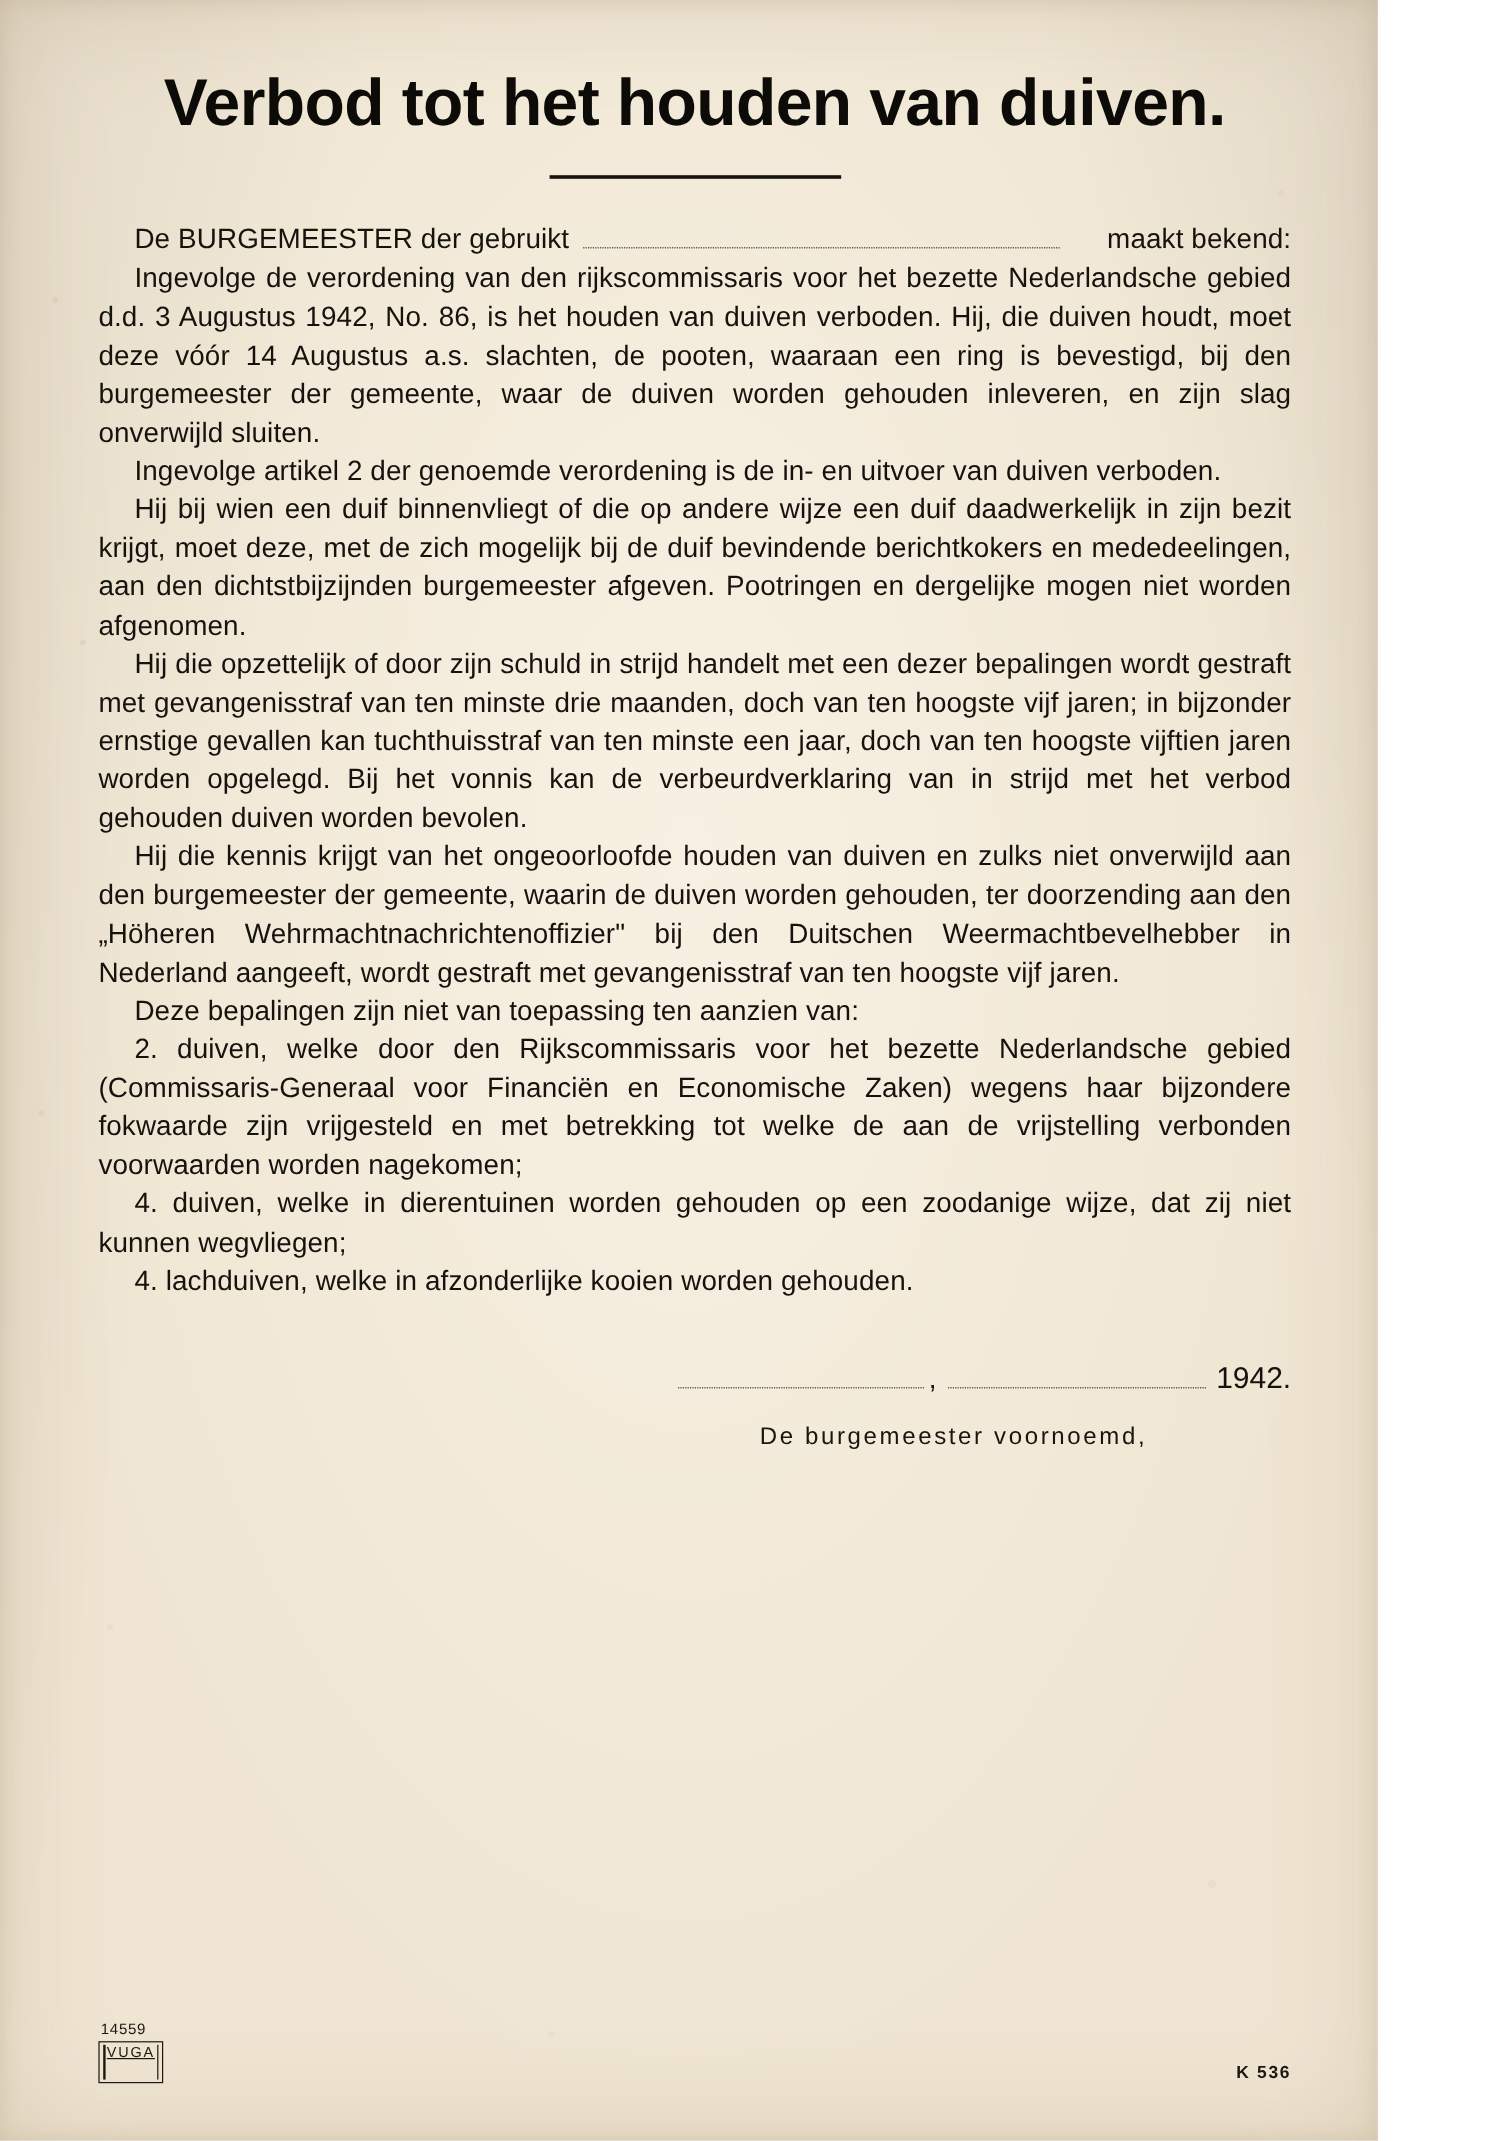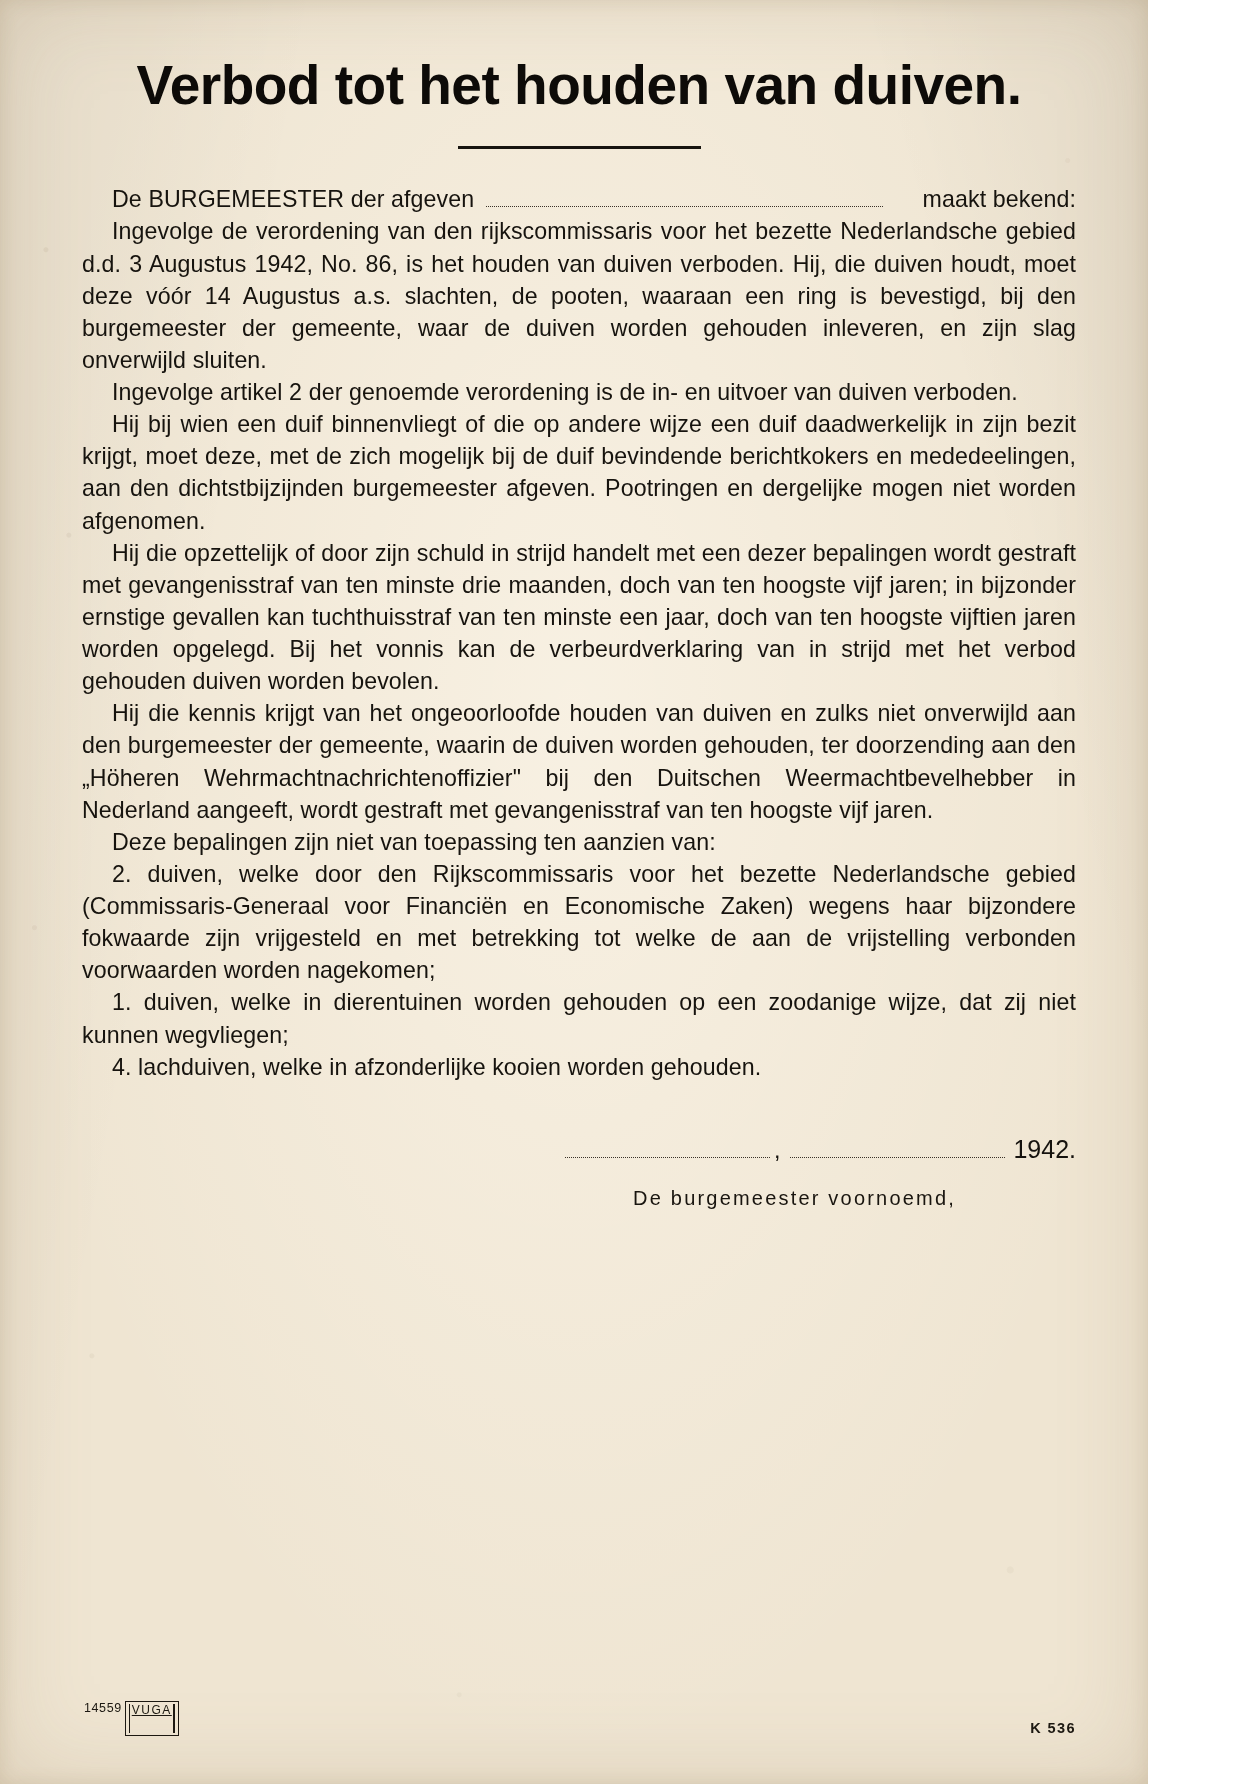--- a/index.html
+++ b/index.html
@@ -133,21 +133,21 @@
     left: 82px;
     right: 72px;
     bottom: 48px;
     display: flex;
     align-items: flex-end;
     justify-content: space-between;
     font-size: 13px;
     letter-spacing: 1px;
     color: #1c1811;
   }
-  .footer-left { display: flex; flex-direction: row; gap: 3px; }
+  .footer-left { display: flex; flex-direction: column; gap: 3px; }
   .vuga-num { font-size: 12.5px; letter-spacing: 0.6px; padding-left: 2px; }
   .vuga-box {
     border: 1.5px solid #1c1811;
     padding: 1px 6px 18px 6px;
     font-size: 12px;
     letter-spacing: 1.5px;
     display: inline-block;
     position: relative;
     text-decoration: underline;
   }
@@ -171,34 +171,34 @@
 
   <div class="content">
 
     <h1 class="title">Verbod tot het houden van duiven.</h1>
 
     <div class="rule"></div>
 
     <div class="body-text">
 
       <p class="lead-line">
-        <span class="lead-a">De BURGEMEESTER der afgeven</span>
+        <span class="lead-a">De BURGEMEESTER der gebruikt</span>
         <span class="dots"></span>
         <span class="lead-b">maakt bekend:</span>
       </p>
 
       <p>Ingevolge de verordening van den rijkscommissaris voor het bezette Nederlandsche gebied d.d. 3 Augustus 1942, No. 86, is het houden van duiven verboden. Hij, die duiven houdt, moet deze vóór 14 Augustus a.s. slachten, de pooten, waaraan een ring is bevestigd, bij den burgemeester der gemeente, waar de duiven worden gehouden inleveren, en zijn slag onverwijld sluiten.</p>
       <p>Ingevolge artikel 2 der genoemde verordening is de in- en uitvoer van duiven verboden.</p>
       <p>Hij bij wien een duif binnenvliegt of die op andere wijze een duif daadwerkelijk in zijn bezit krijgt, moet deze, met de zich mogelijk bij de duif bevindende berichtkokers en mededeelingen, aan den dichtstbijzijnden burgemeester afgeven. Pootringen en dergelijke mogen niet worden afgenomen.</p>
       <p>Hij die opzettelijk of door zijn schuld in strijd handelt met een dezer bepalingen wordt gestraft met gevangenisstraf van ten minste drie maanden, doch van ten hoogste vijf jaren; in bijzonder ernstige gevallen kan tuchthuisstraf van ten minste een jaar, doch van ten hoogste vijftien jaren worden opgelegd. Bij het vonnis kan de verbeurdverklaring van in strijd met het verbod gehouden duiven worden bevolen.</p>
       <p>Hij die kennis krijgt van het ongeoorloofde houden van duiven en zulks niet onverwijld aan den burgemeester der gemeente, waarin de duiven worden gehouden, ter doorzending aan den „Höheren Wehrmachtnachrichtenoffizier" bij den Duitschen Weermachtbevelhebber in Nederland aangeeft, wordt gestraft met gevangenisstraf van ten hoogste vijf jaren.</p>
       <p>Deze bepalingen zijn niet van toepassing ten aanzien van:</p>
 
       <p class="list-item">2.  duiven, welke door den Rijkscommissaris voor het bezette Nederlandsche gebied (Commissaris-Generaal voor Financiën en Economische Zaken) wegens haar bijzondere fokwaarde zijn vrijgesteld en met betrekking tot welke de aan de vrijstelling verbonden voorwaarden worden nagekomen;</p>
-      <p class="list-item">1.  duiven, welke in dierentuinen worden gehouden op een zoodanige wijze, dat zij niet kunnen wegvliegen;</p>
+      <p class="list-item">4.  duiven, welke in dierentuinen worden gehouden op een zoodanige wijze, dat zij niet kunnen wegvliegen;</p>
       <p class="list-item">4.  lachduiven, welke in afzonderlijke kooien worden gehouden.</p>
     </div>
 
     <div class="sign-block">
       <div class="sign-line">
         <span class="dots1"></span>
         <span class="comma">,</span>
         <span class="dots2"></span>
         <span class="sign-year">1942.</span>
       </div>

